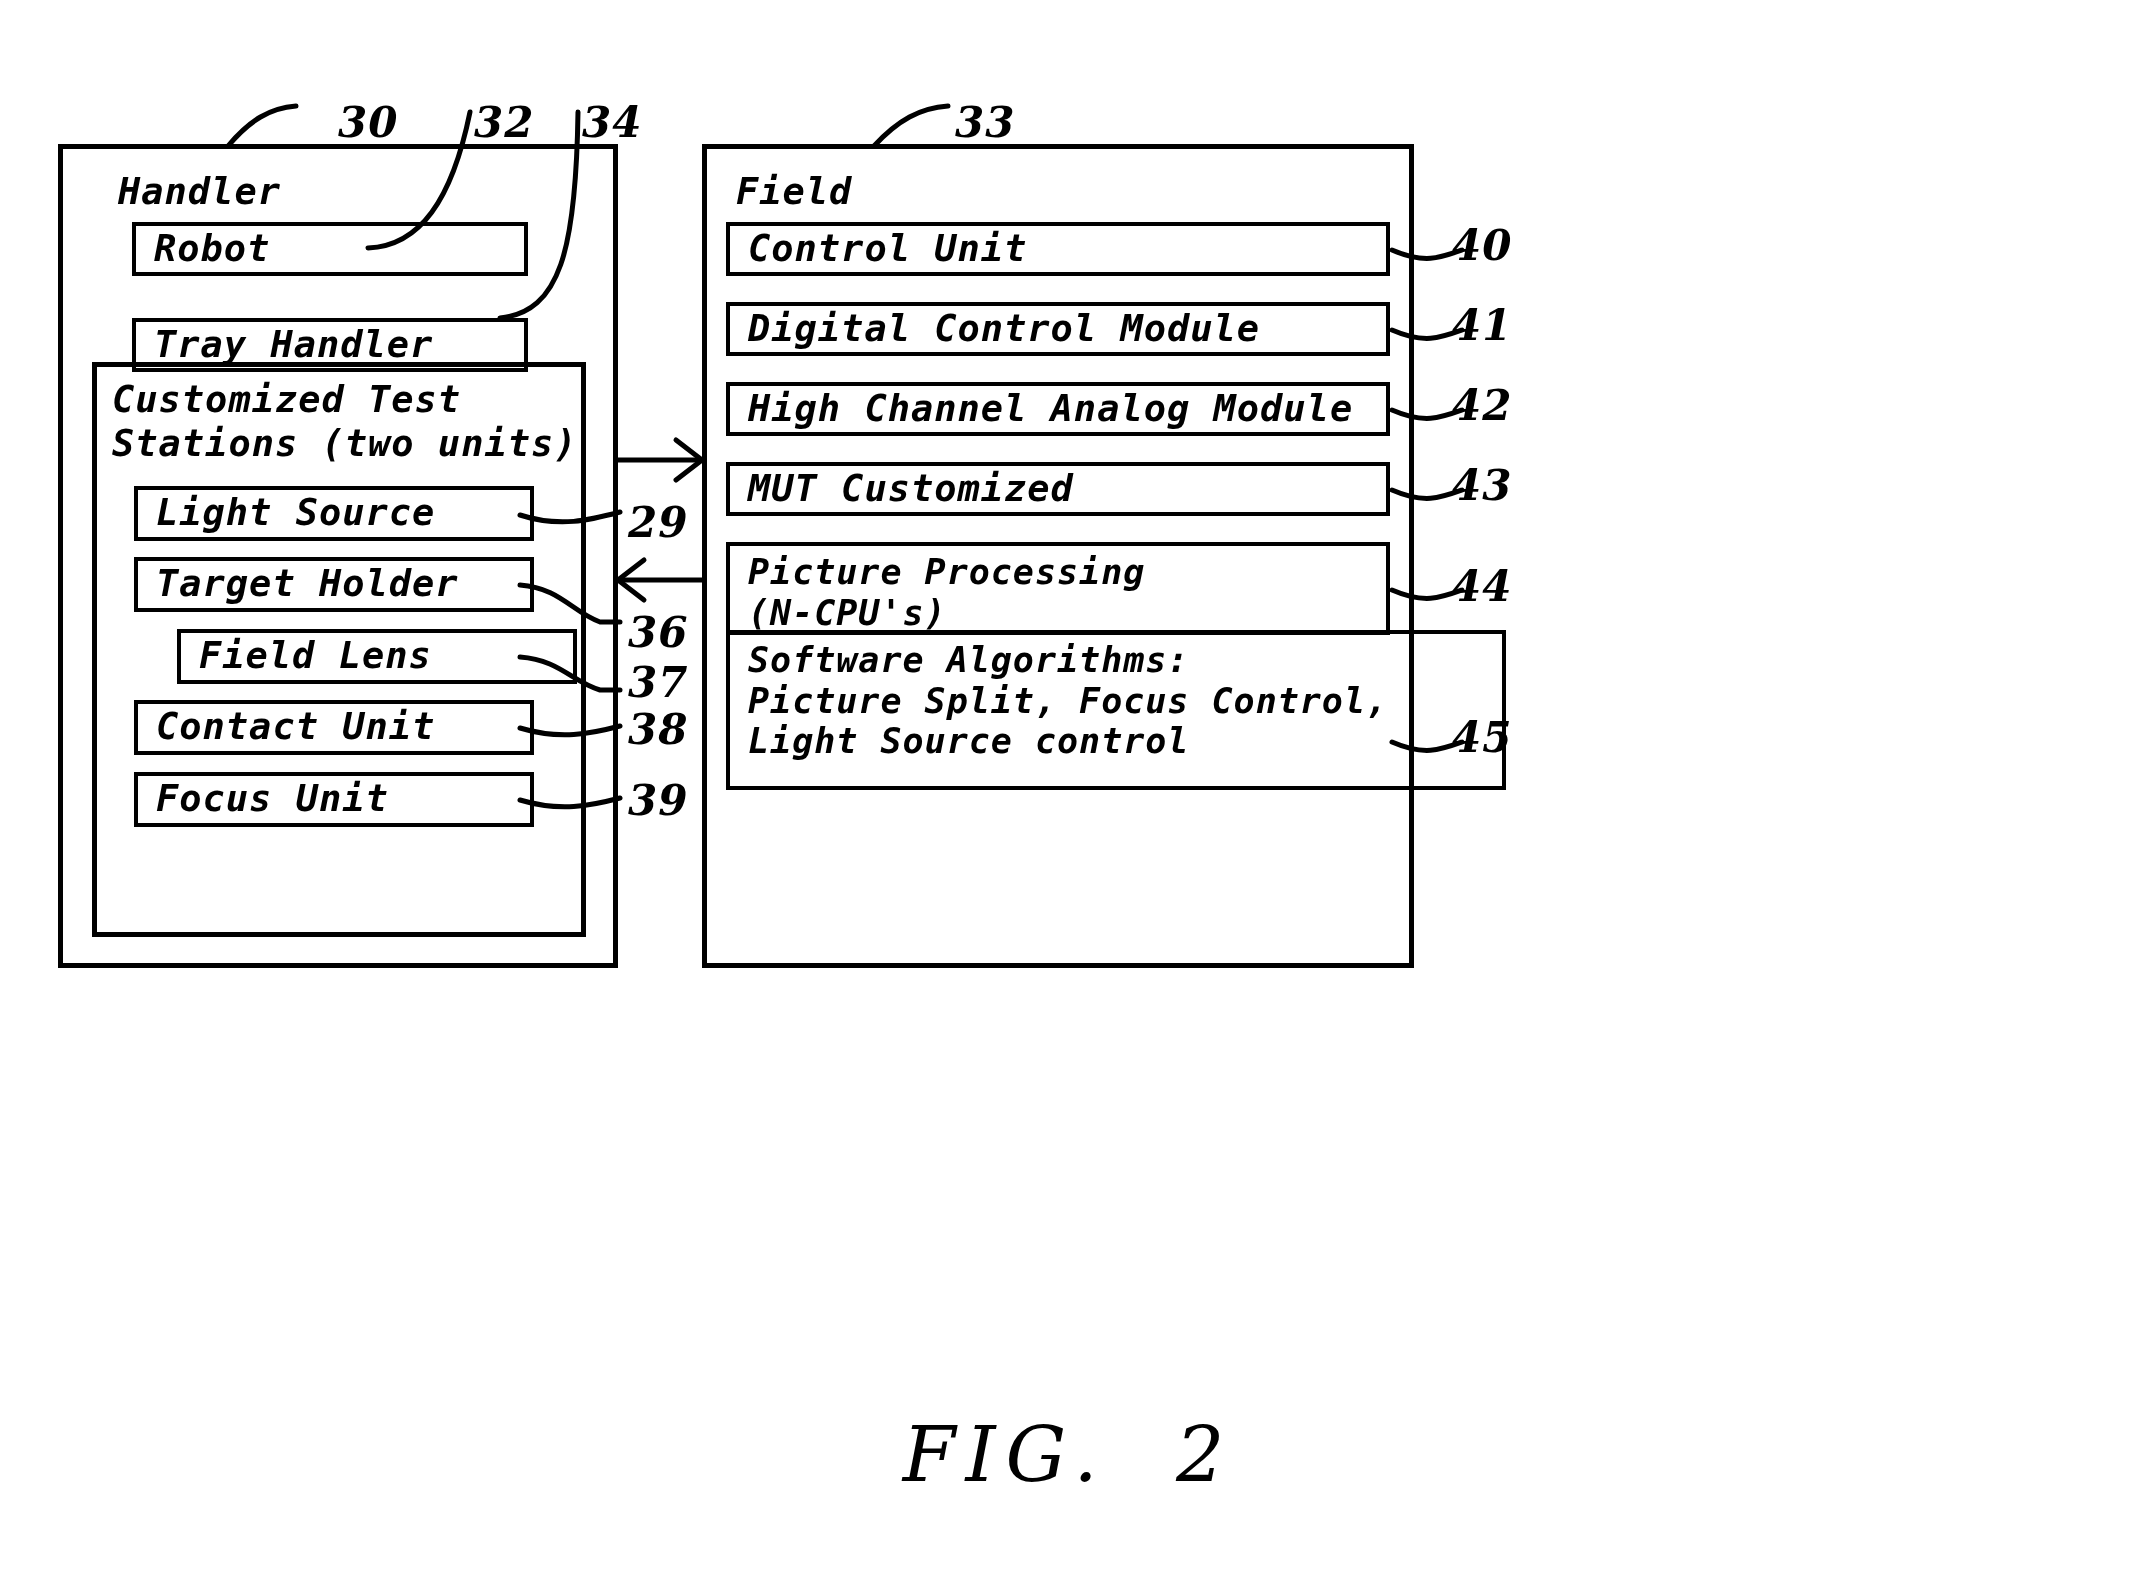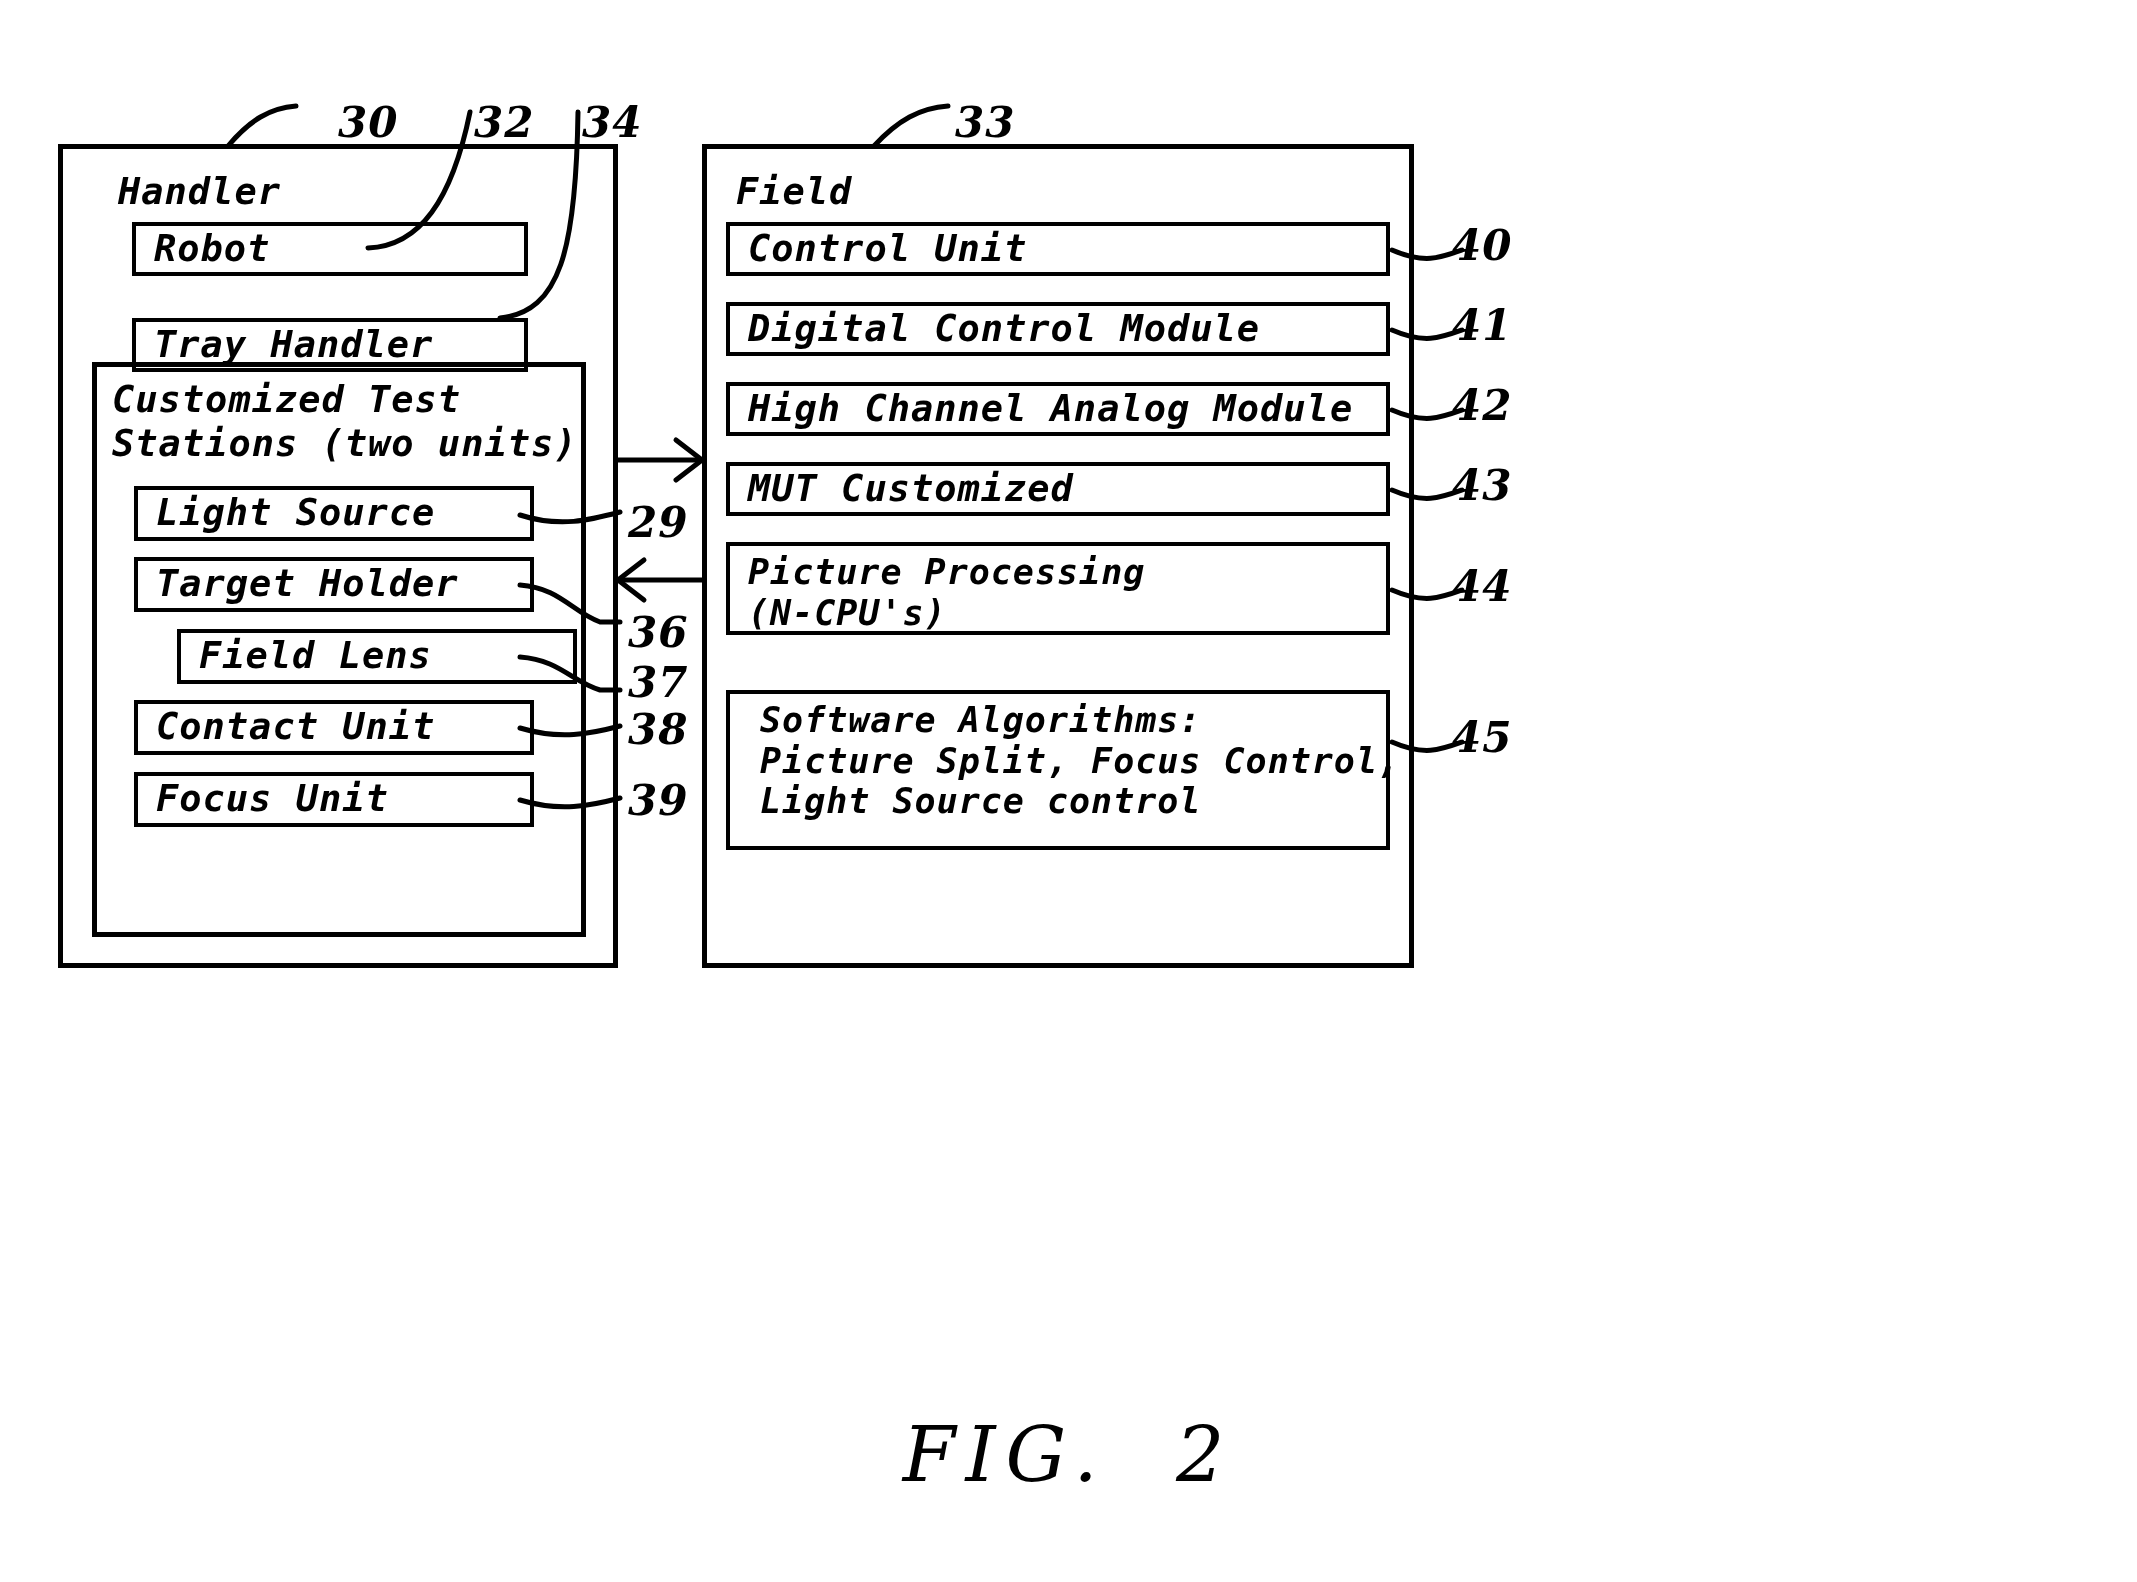--- a/index.html
+++ b/index.html
@@ -90,21 +90,21 @@
   #box-field-lens   { left: 134px; top: 629px; width: 400px; height: 55px; margin-left: 43px; }
   #box-contact-unit { left: 134px; top: 700px; width: 400px; height: 55px; text-align: right; }
   #box-focus-unit   { left: 134px; top: 772px; width: 400px; height: 55px; }
 
   
   #box-control-unit   { left: 726px; top: 222px; width: 664px; height: 54px; }
   #box-digital-module { left: 726px; top: 302px; width: 664px; height: 54px; }
   #box-analog-module  { left: 726px; top: 382px; width: 664px; height: 54px; }
   #box-mut-adjust     { left: 726px; top: 462px; width: 664px; height: 54px; }
   #box-picture-proc   { left: 726px; top: 542px; width: 664px; height: 93px; }
-  #box-software-alg   { left: 726px; top: 690px; width: 664px; height: 160px; padding-left: 12px; }
+  #box-software-alg   { left: 726px; top: 630px; width: 780px; height: 160px; }
 
   
   .ref-num {
     position: absolute;
     font-family: "DejaVu Serif", serif;
     font-style: italic;
     font-weight: bold;
     font-size: 42px;
     letter-spacing: 1px;
     white-space: pre;

